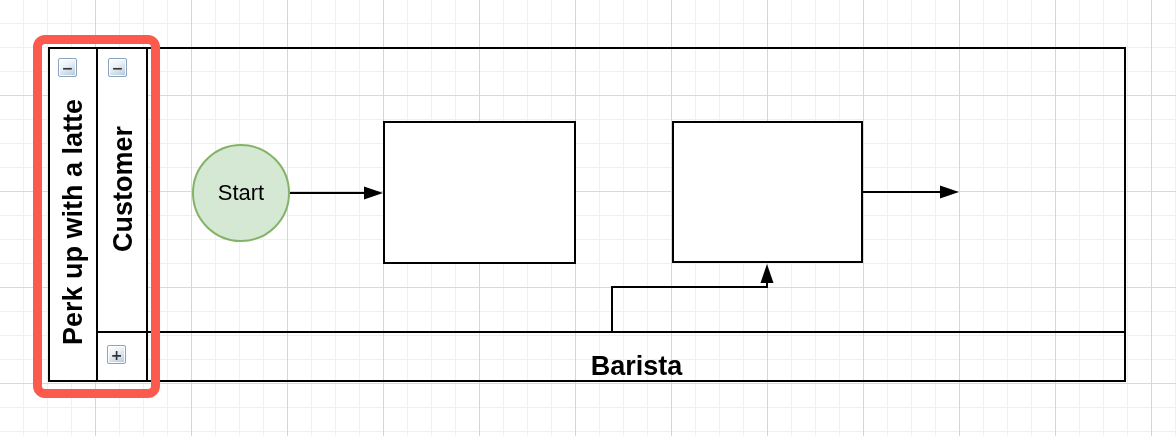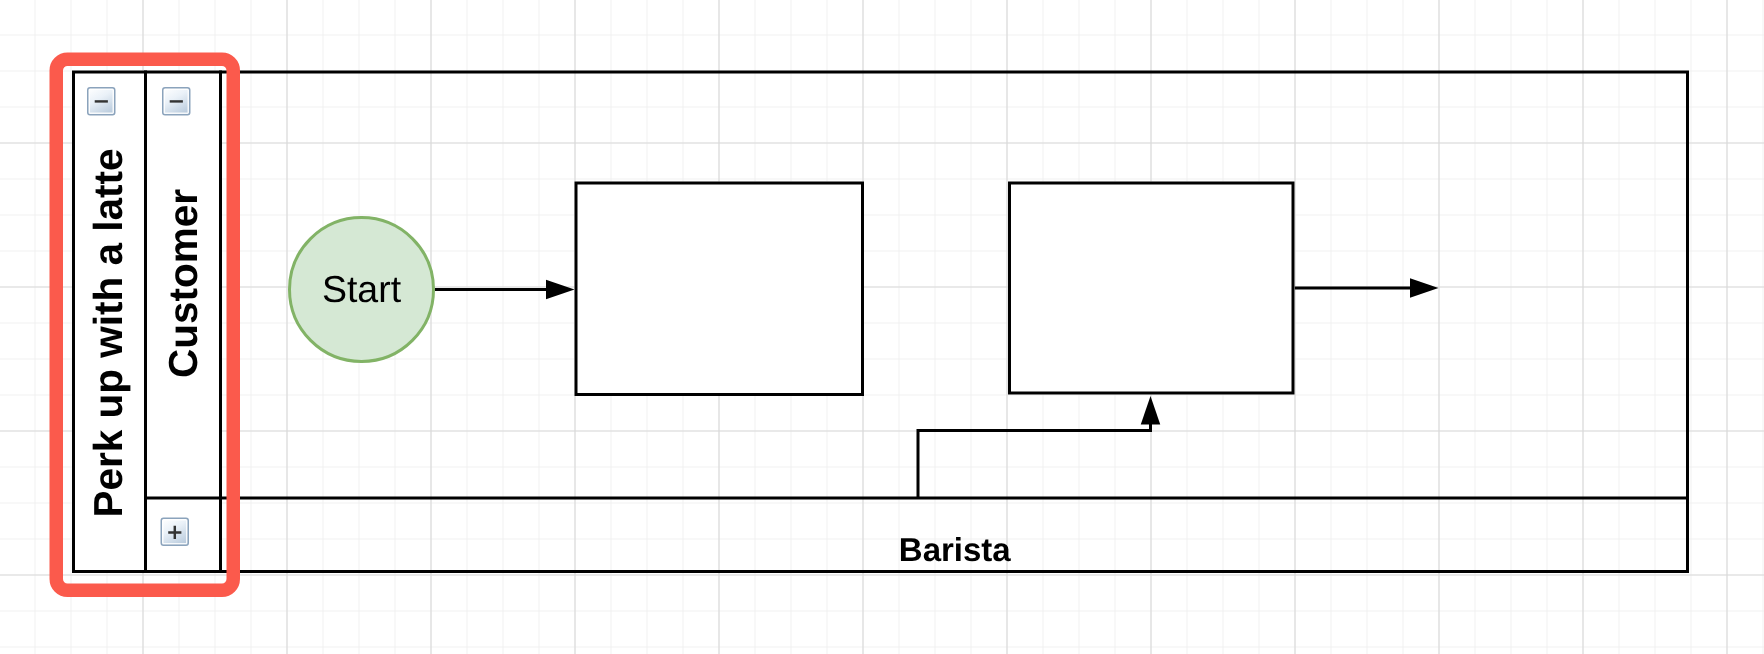--- a/index.html
+++ b/index.html
@@ -29,40 +29,40 @@
   .v-label{
     position:absolute;white-space:nowrap;
     transform:translate(-50%,-50%) rotate(270deg);
     font-weight:bold;font-size:27px;color:#000;
   }
   .pool-title-pos{left:73px;top:222px;}
   .lane1-title-pos{left:123px;top:189px;}
   .lane2-label{
     left:147px;top:333px;width:979px;height:67px;
     display:flex;align-items:center;justify-content:center;
-    font-weight:bold;font-size:22px;color:#000;
+    font-weight:bold;font-size:27px;color:#000;
   }
   
   .collapse-btn{
     position:absolute;width:19px;height:19px;box-sizing:border-box;
     border:1px solid #8ba3bc;border-radius:2px;
     background:linear-gradient(150deg,#ffffff 0%,#eaf1f8 40%,#b3c6d9 100%);
     box-shadow:inset 0 0 0 1px rgba(255,255,255,.85);
     display:flex;align-items:center;justify-content:center;
     font-family:"DejaVu Sans",sans-serif;font-weight:bold;font-size:14px;
     line-height:1;color:#333;cursor:pointer;
   }
   .btn-pool{left:58px;top:58px;}
   .btn-lane1{left:108px;top:58px;}
   .btn-lane2{left:107px;top:345px;}
   
   .node{
     position:absolute;box-sizing:border-box;
     display:flex;align-items:center;justify-content:center;
-    font-size:25px;color:#000;
+    font-size:22px;color:#000;
   }
   .ellipse{border-radius:50%;}
   .node-start{left:192px;top:144px;width:98px;height:98px;
     background:#d5e8d4;border:2px solid #82b366;}
   .node-task1{left:383px;top:121px;width:193px;height:143px;
     background:#ffffff;border:2px solid #000;}
   .node-task2{left:672px;top:121px;width:191px;height:142px;
     background:#ffffff;border:2px solid #000;}
   .node-stop{left:959px;top:144px;width:96px;height:96px;
     background:#f8cecc;border:2px solid #b85450;}

